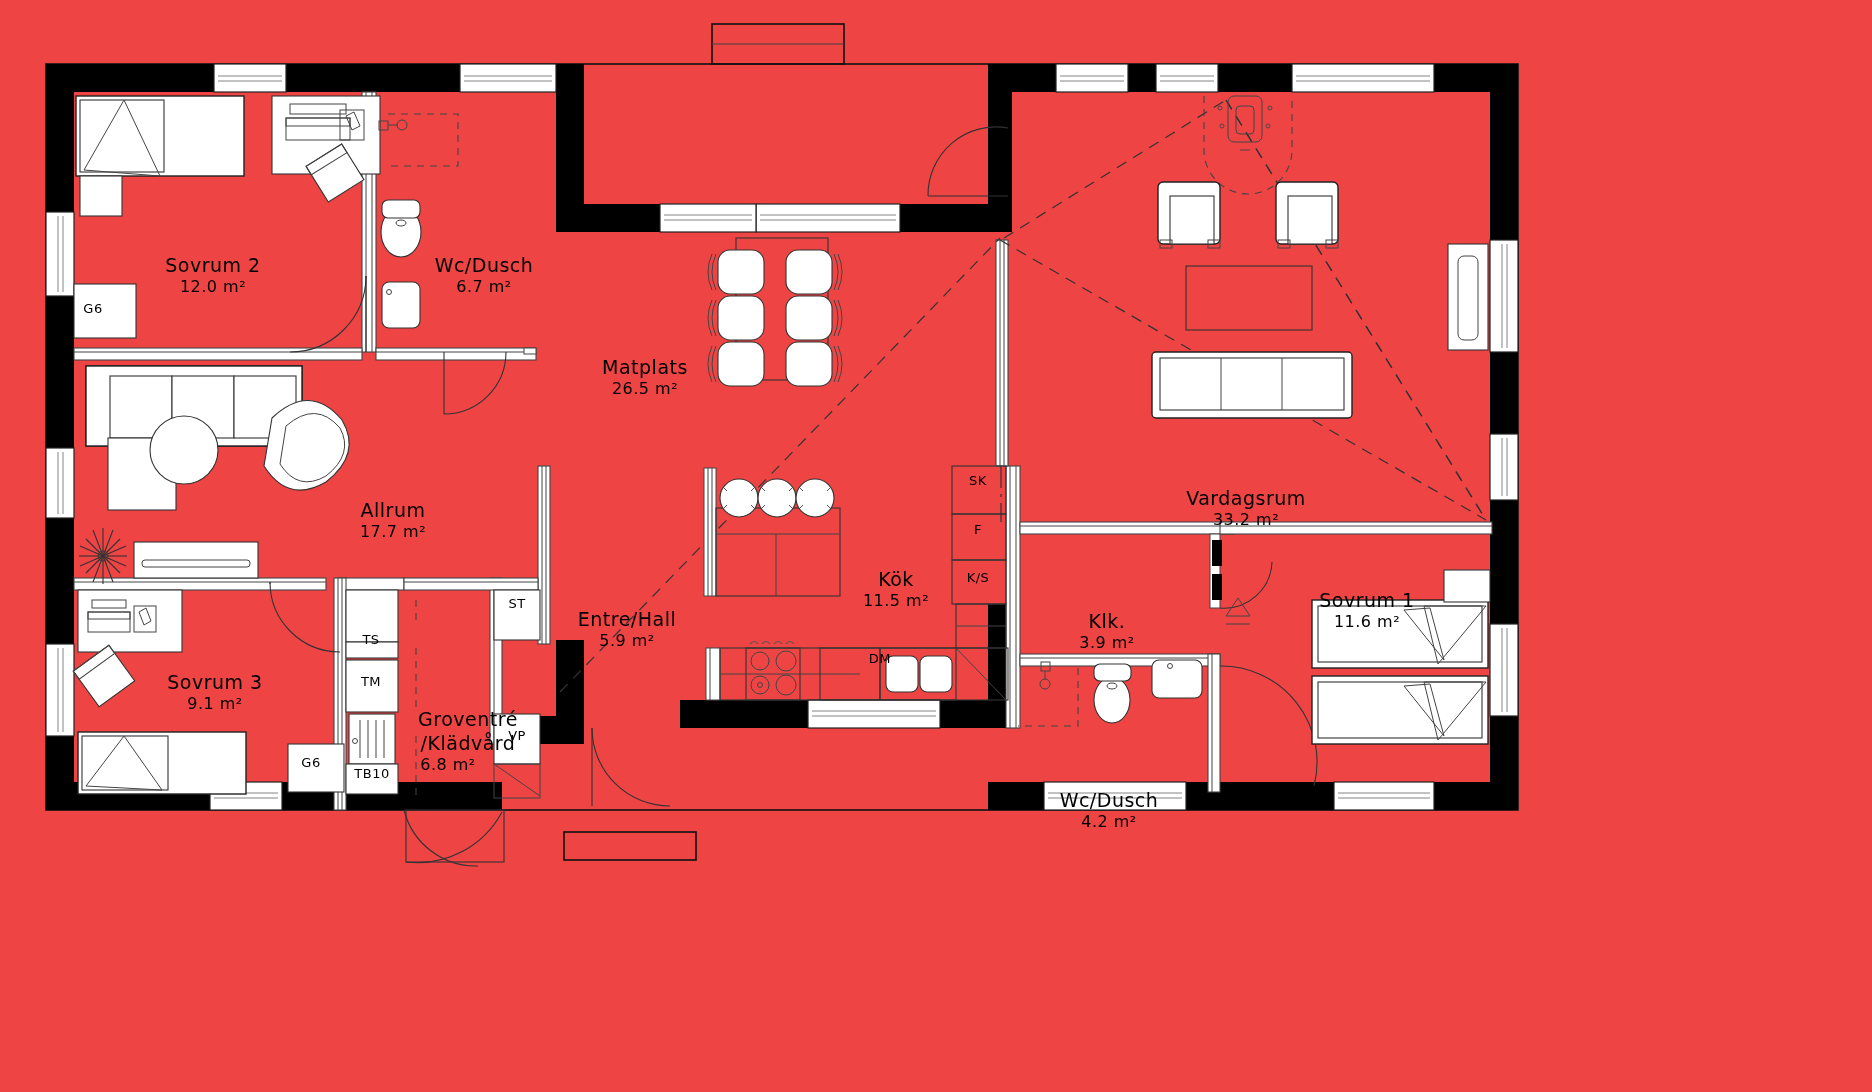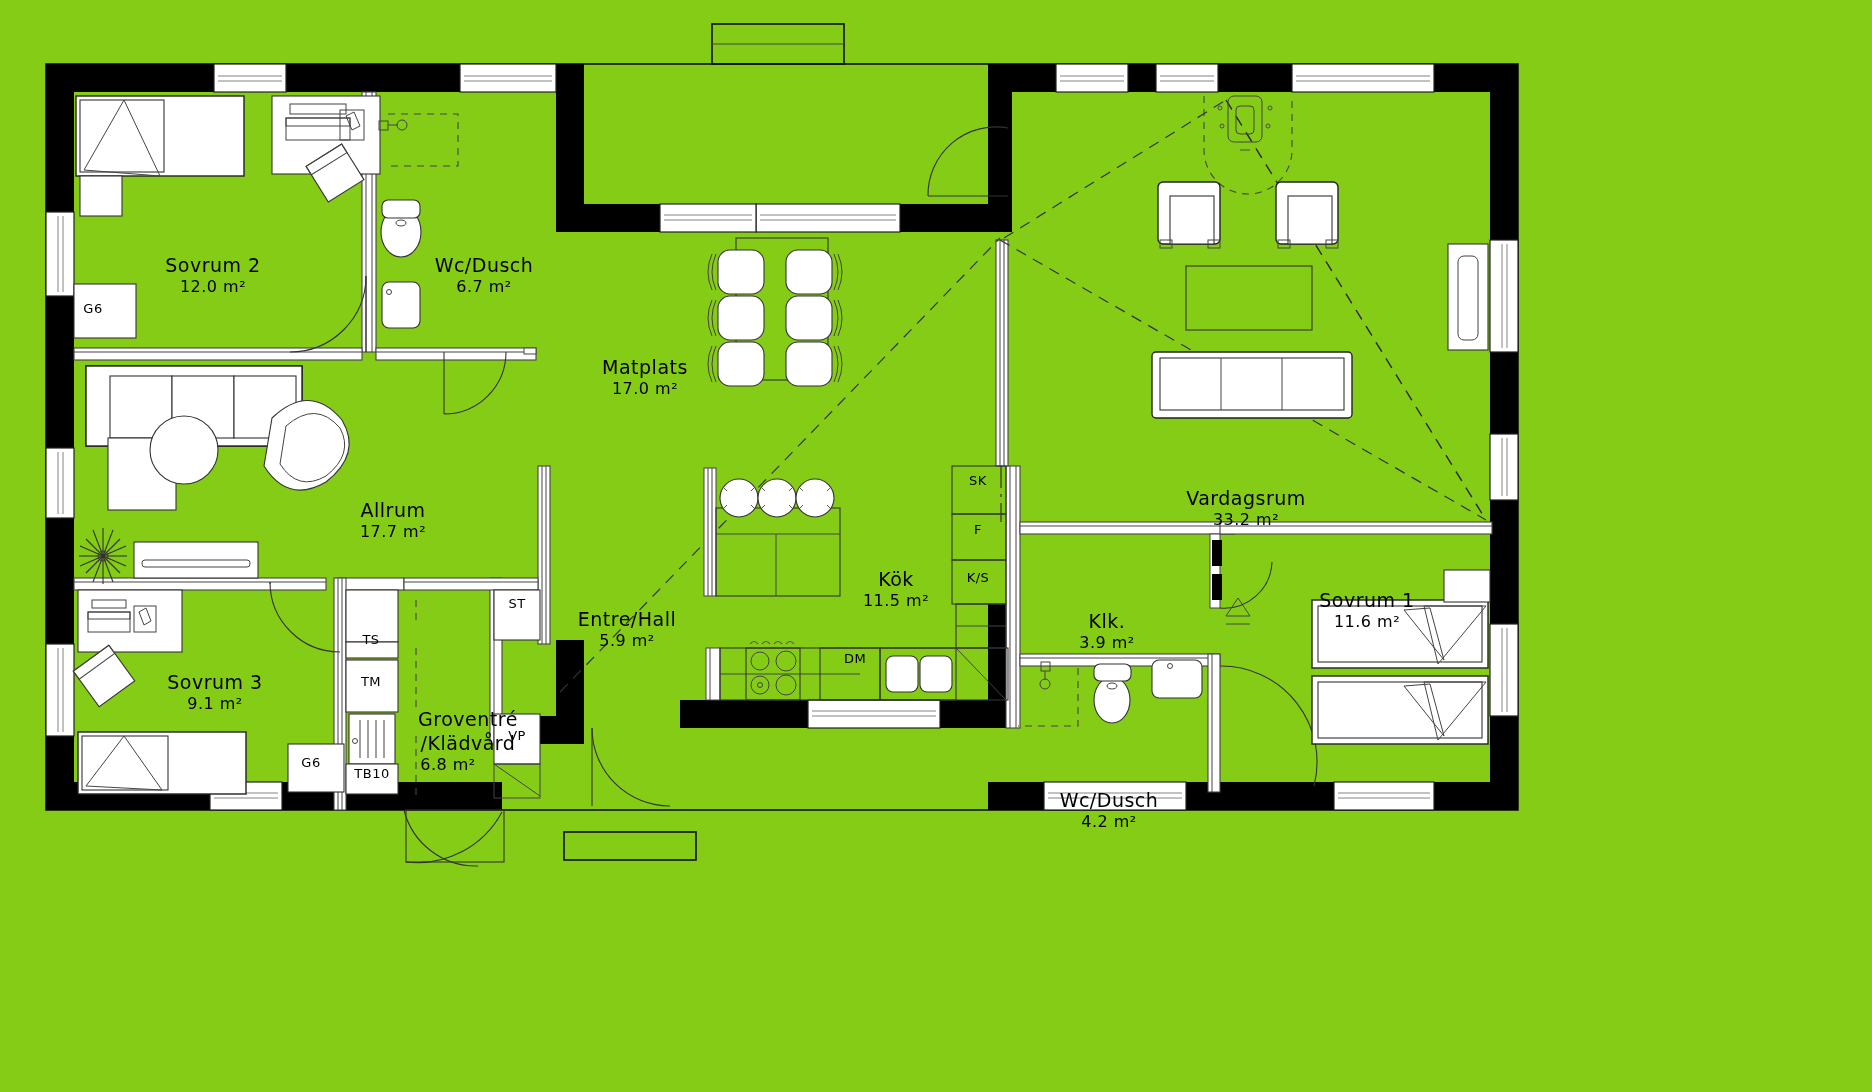--- a/index.html
+++ b/index.html
@@ -1,18 +1,18 @@
 <!DOCTYPE html>
 <html><head>
 <meta charset="utf-8">
 <title>Floor Plan</title>
 <style>
   html,body{margin:0;padding:0;background:#ffffff;}
   body{font-family:"DejaVu Sans","Liberation Sans",sans-serif;}
-  #plan{position:relative;width:1872px;height:1092px;background:#84cc16;overflow:hidden;}
+  #plan{position:relative;width:1872px;height:1092px;background:#ef4444;overflow:hidden;}
   #plan svg{position:absolute;left:0;top:0;}
   .lbl{position:absolute;text-align:center;color:#000;line-height:1.28;letter-spacing:0.5px;white-space:pre;}
   .rm{font-size:19px;}
   .rm .a{font-size:16px;}
   .tag{font-size:13px;}
 </style>
 </head>
 <body>
 
 <div id="plan">
@@ -588,21 +588,21 @@
 
 </svg>
 
 <div class="lbl rm" style="left:133px;top:204px;width:160px;">
   <div>Sovrum 2</div><div class="a"><span>12.0</span> <span>m²</span></div>
 </div>
 <div class="lbl rm" style="left:404px;top:204px;width:160px;">
   <div>Wc/Dusch</div><div class="a"><span>6.7</span> <span>m²</span></div>
 </div>
 <div class="lbl rm" style="left:565px;top:306px;width:160px;">
-  <div>Matplats</div><div class="a"><span>17.0</span> <span>m²</span></div>
+  <div>Matplats</div><div class="a"><span>26.5</span> <span>m²</span></div>
 </div>
 <div class="lbl rm" style="left:1156px;top:437px;width:180px;">
   <div>Vardagsrum</div><div class="a"><span>33.2</span> <span>m²</span></div>
 </div>
 <div class="lbl rm" style="left:313px;top:449px;width:160px;">
   <div>Allrum</div><div class="a"><span>17.7</span> <span>m²</span></div>
 </div>
 <div class="lbl rm" style="left:816px;top:518px;width:160px;">
   <div>Kök</div><div class="a"><span>11.5</span> <span>m²</span></div>
 </div>
@@ -629,15 +629,15 @@
 <div class="lbl tag" style="left:63px;top:301px;width:60px;">G6</div>
 <div class="lbl tag" style="left:281px;top:755px;width:60px;">G6</div>
 <div class="lbl tag" style="left:341px;top:632px;width:60px;">TS</div>
 <div class="lbl tag" style="left:341px;top:674px;width:60px;">TM</div>
 <div class="lbl tag" style="left:337px;top:766px;width:70px;">TB10</div>
 <div class="lbl tag" style="left:487px;top:596px;width:60px;">ST</div>
 <div class="lbl tag" style="left:487px;top:728px;width:60px;">VP</div>
 <div class="lbl tag" style="left:948px;top:473px;width:60px;">SK</div>
 <div class="lbl tag" style="left:948px;top:522px;width:60px;">F</div>
 <div class="lbl tag" style="left:946px;top:570px;width:64px;">K/S</div>
-<div class="lbl tag" style="left:819px;top:651px;width:72px;">DM</div>
+<div class="lbl tag" style="left:819px;top:651px;width:72px;text-align:right;">DM</div>
 
 </div>
 
 </body></html>

